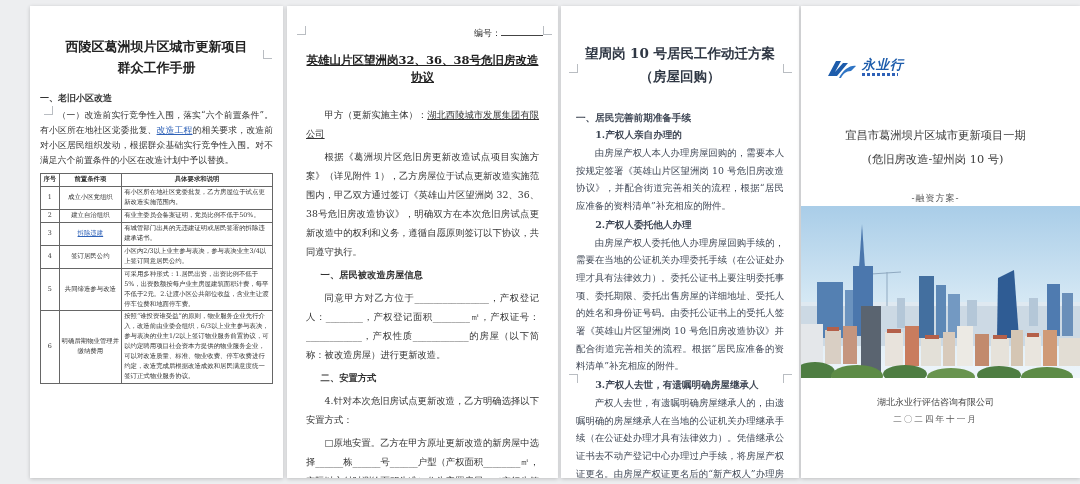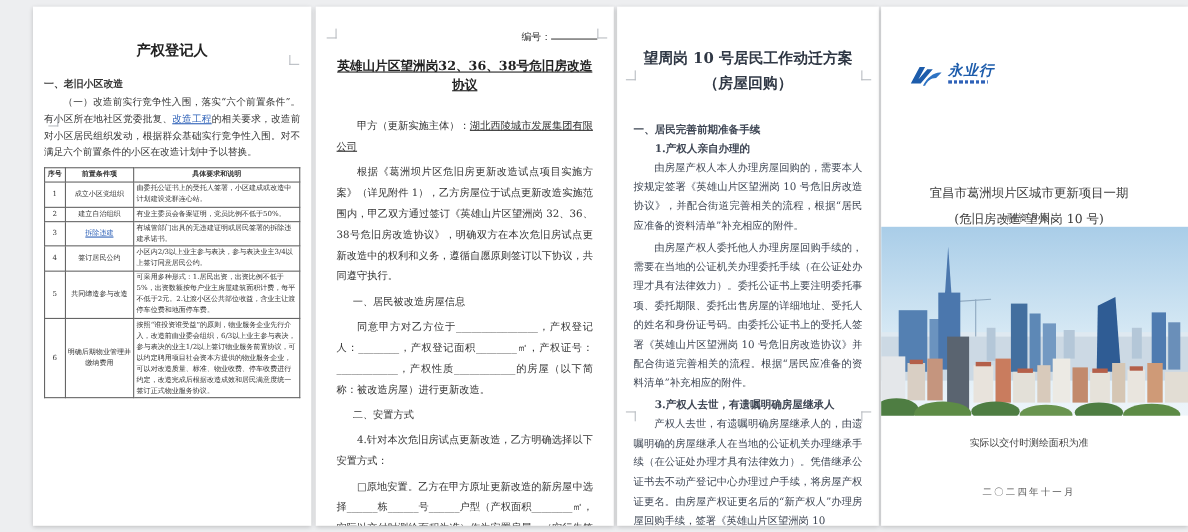--- a/index.html
+++ b/index.html
@@ -29,73 +29,74 @@
   .p1-foot{margin:6px 0 0;font-size:8.8px;line-height:1.7;text-align:justify;text-indent:2em;}
   a.doclink{color:#2f62b8;text-decoration:underline;cursor:pointer;}
   
   #page2{left:287px;width:271px;}
   .p2-inner{padding:0 15px;}
   .p2-serial{margin-top:20px;text-align:right;font-size:9px;}
   .blank{display:inline-block;border-bottom:1px solid #444;height:9px;vertical-align:baseline;}
   .p2-title{margin:12px 0 0;font-size:11.5px;font-weight:bold;text-align:center;text-decoration:underline;line-height:1.5;color:#222;}
   .p2-body{font-size:9.3px;line-height:2.05;text-align:justify;}
   .p2-line{margin:4px;text-indent:2em;}
-  .p2-h{margin:0;font-weight:normal;text-indent:2em;}
+  .p2-h{margin:0;font-weight:bold;text-indent:2em;}
   .u{text-decoration:underline;}
   .p2-space{height:14px;}
   
   #page3{left:561px;width:238px;}
   .p3-inner{padding:0 15px;color:#3e4654;}
   .p3-title{margin:36px 0 0;font-size:13.5px;font-weight:bold;text-align:center;line-height:1.7;color:#2f3744;}
   .p3-h1{margin:24px 0 0;font-size:9.6px;font-weight:bold;}
   .p3-sh{margin:4px 0 0;font-size:9.6px;font-weight:bold;text-indent:2em;}
   .p3-p{margin:2px 0 0;font-size:9.4px;line-height:1.88;text-align:justify;text-indent:2em;}
   
   #page4{left:801px;width:279px;}
   .logo{position:absolute;left:26px;top:52px;display:flex;align-items:flex-start;}
   .logo-mark{width:30px;height:22px;}
   .logo-txt{margin-left:5px;}
   .logo-cn{font-size:13px;font-weight:bold;color:#1d5cab;font-style:italic;letter-spacing:1px;line-height:1;}
   .logo-sub{margin-top:2px;height:3px;width:36px;background:repeating-linear-gradient(90deg,#2f62b8 0 3px,transparent 3px 5px);}
-  .p4-title{position:absolute;left:0;right:10px;top:118px;text-align:center;font-size:11.3px;color:#3a3a3a;line-height:2.1;margin-top:40px;}
+  .p4-title{position:absolute;left:0;right:10px;top:118px;text-align:center;font-size:11.3px;color:#3a3a3a;line-height:2.1;}
   .p4-sub{position:absolute;left:0;right:10px;top:186px;text-align:center;font-size:9px;color:#555;letter-spacing:1px;}
   .skyline{position:absolute;left:0;right:0;top:200px;height:172px;}
   .p4-company{position:absolute;left:0;right:10px;top:390px;text-align:center;font-size:9px;color:#444;}
-  .p4-date{position:absolute;left:0;right:10px;top:436px;text-align:center;font-size:8.6px;color:#555;letter-spacing:2px;}
+  .p4-date{position:absolute;left:0;right:10px;top:408px;text-align:center;font-size:8.6px;color:#555;letter-spacing:2px;}
   
   .cmark{position:absolute;width:8px;height:8px;border:0 solid #b9bdc2;}
   .cm-tl{border-right-width:1px;border-bottom-width:1px;}
   .cm-tr{border-left-width:1px;border-bottom-width:1px;}
   .cm-bl{border-right-width:1px;border-top-width:1px;}
   .cm-br{border-left-width:1px;border-top-width:1px;}
 </style>
 </head>
 <body>
 
 <div class="page" id="page1">
   <div class="cmark cm-tl" style="left:14px;top:100px;"></div>
   <div class="cmark cm-tr" style="left:233px;top:44px;"></div>
   <div class="p1-inner">
     <div class="p1-title">
-      <div>产权登记人</div>
+      <div>西陵区葛洲坝片区城市更新项目</div>
+      <div>群众工作手册</div>
     </div>
     <div class="p1-sec">一、老旧小区改造</div>
     <p class="p1-para"><span>（一）改造前实行竞争性入围，落实“六个前置条件”。有小区所在地社区党委批复、</span><a class="doclink">改造工程</a><span>的相关要求，改造前对小区居民组织发动，根据群众基础实行竞争性入围。对不满足六个前置条件的小区在改造计划中予以替换。</span></p>
 
     <table class="p1-table">
       <tbody>
           <tr>
         <th class="col-no">序号</th>
         <th class="col-label">前置条件项</th>
         <th class="col-desc" style="text-align:center;">具体要求和说明</th>
       </tr>
       <tr>
         <td class="col-no">1</td>
         <td class="col-label">成立小区党组织</td>
-        <td class="col-desc">由委托公证书上的受托人签署，小区建成或改造中计划建设党群连心站。</td>
+        <td class="col-desc">有小区所在地社区党委批复，乙方房屋位于试点更新改造实施范围内。</td>
       </tr>
       <tr>
         <td class="col-no">2</td>
         <td class="col-label">建立自治组织</td>
         <td class="col-desc">有业主委员会备案证明，党员比例不低于50%。</td>
       </tr>
       <tr>
         <td class="col-no">3</td>
         <td class="col-label"><a class="doclink">拆除违建</a></td>
         <td class="col-desc">有城管部门出具的无违建证明或居民签署的拆除违建承诺书。</td>
@@ -146,20 +147,21 @@
   <div class="cmark cm-bl" style="left:8px;top:368px;"></div>
   <div class="cmark cm-br" style="left:222px;top:368px;"></div>
   <div class="p3-inner">
     <div class="p3-title">
       <div>望周岗 10 号居民工作动迁方案</div>
       <div>（房屋回购）</div>
     </div>
     <div class="p3-h1">一、居民完善前期准备手续</div>
     <div class="p3-sh">1.产权人亲自办理的</div>
     <p class="p3-p">由房屋产权人本人办理房屋回购的，需要本人按规定签署《英雄山片区望洲岗 10 号危旧房改造协议》，并配合街道完善相关的流程，根据“居民应准备的资料清单”补充相应的附件。</p>
+    <div class="p3-sh">2.产权人委托他人办理</div>
     <p class="p3-p">由房屋产权人委托他人办理房屋回购手续的，需要在当地的公证机关办理委托手续（在公证处办理才具有法律效力）。委托公证书上要注明委托事项、委托期限、委托出售房屋的详细地址、受托人的姓名和身份证号码。由委托公证书上的受托人签署《英雄山片区望洲岗 10 号危旧房改造协议》并配合街道完善相关的流程。根据“居民应准备的资料清单”补充相应的附件。</p>
     <div class="p3-sh">3.产权人去世，有遗嘱明确房屋继承人</div>
     <p class="p3-p">产权人去世，有遗嘱明确房屋继承人的，由遗嘱明确的房屋继承人在当地的公证机关办理继承手续（在公证处办理才具有法律效力）。凭借继承公证书去不动产登记中心办理过户手续，将房屋产权证更名。由房屋产权证更名后的“新产权人”办理房屋回购手续，签署《英雄山片区望洲岗 10</p>
   </div>
 </div>
 
 <div class="page" id="page4">
   <div class="logo">
     <svg class="logo-mark" viewBox="0 0 30 22">
       <path d="M1 18 L9 3 L14 3 L8 14 L16 5 L21 5 L10 18 Z" fill="#1d5cab"></path>
@@ -229,15 +231,15 @@
     <rect x="226" y="127" width="12" height="4" fill="#b4604a"></rect>
 
     <ellipse cx="14" cy="166" rx="20" ry="10" fill="#4e7d42"></ellipse>
     <ellipse cx="56" cy="170" rx="26" ry="11" fill="#5d8b46"></ellipse>
     <ellipse cx="104" cy="168" rx="22" ry="9" fill="#4e7d42"></ellipse>
     <ellipse cx="150" cy="171" rx="24" ry="9" fill="#69944f"></ellipse>
     <ellipse cx="198" cy="169" rx="22" ry="9" fill="#4e7d42"></ellipse>
     <ellipse cx="246" cy="171" rx="26" ry="10" fill="#5d8b46"></ellipse>
   </svg>
 
-  <div class="p4-company">实际以交付时测绘面积为准</div>
+  <div class="p4-company">湖北永业行评估咨询有限公司</div>
   <div class="p4-date">二〇二四年十一月</div>
 </div>
 
 </body></html>

